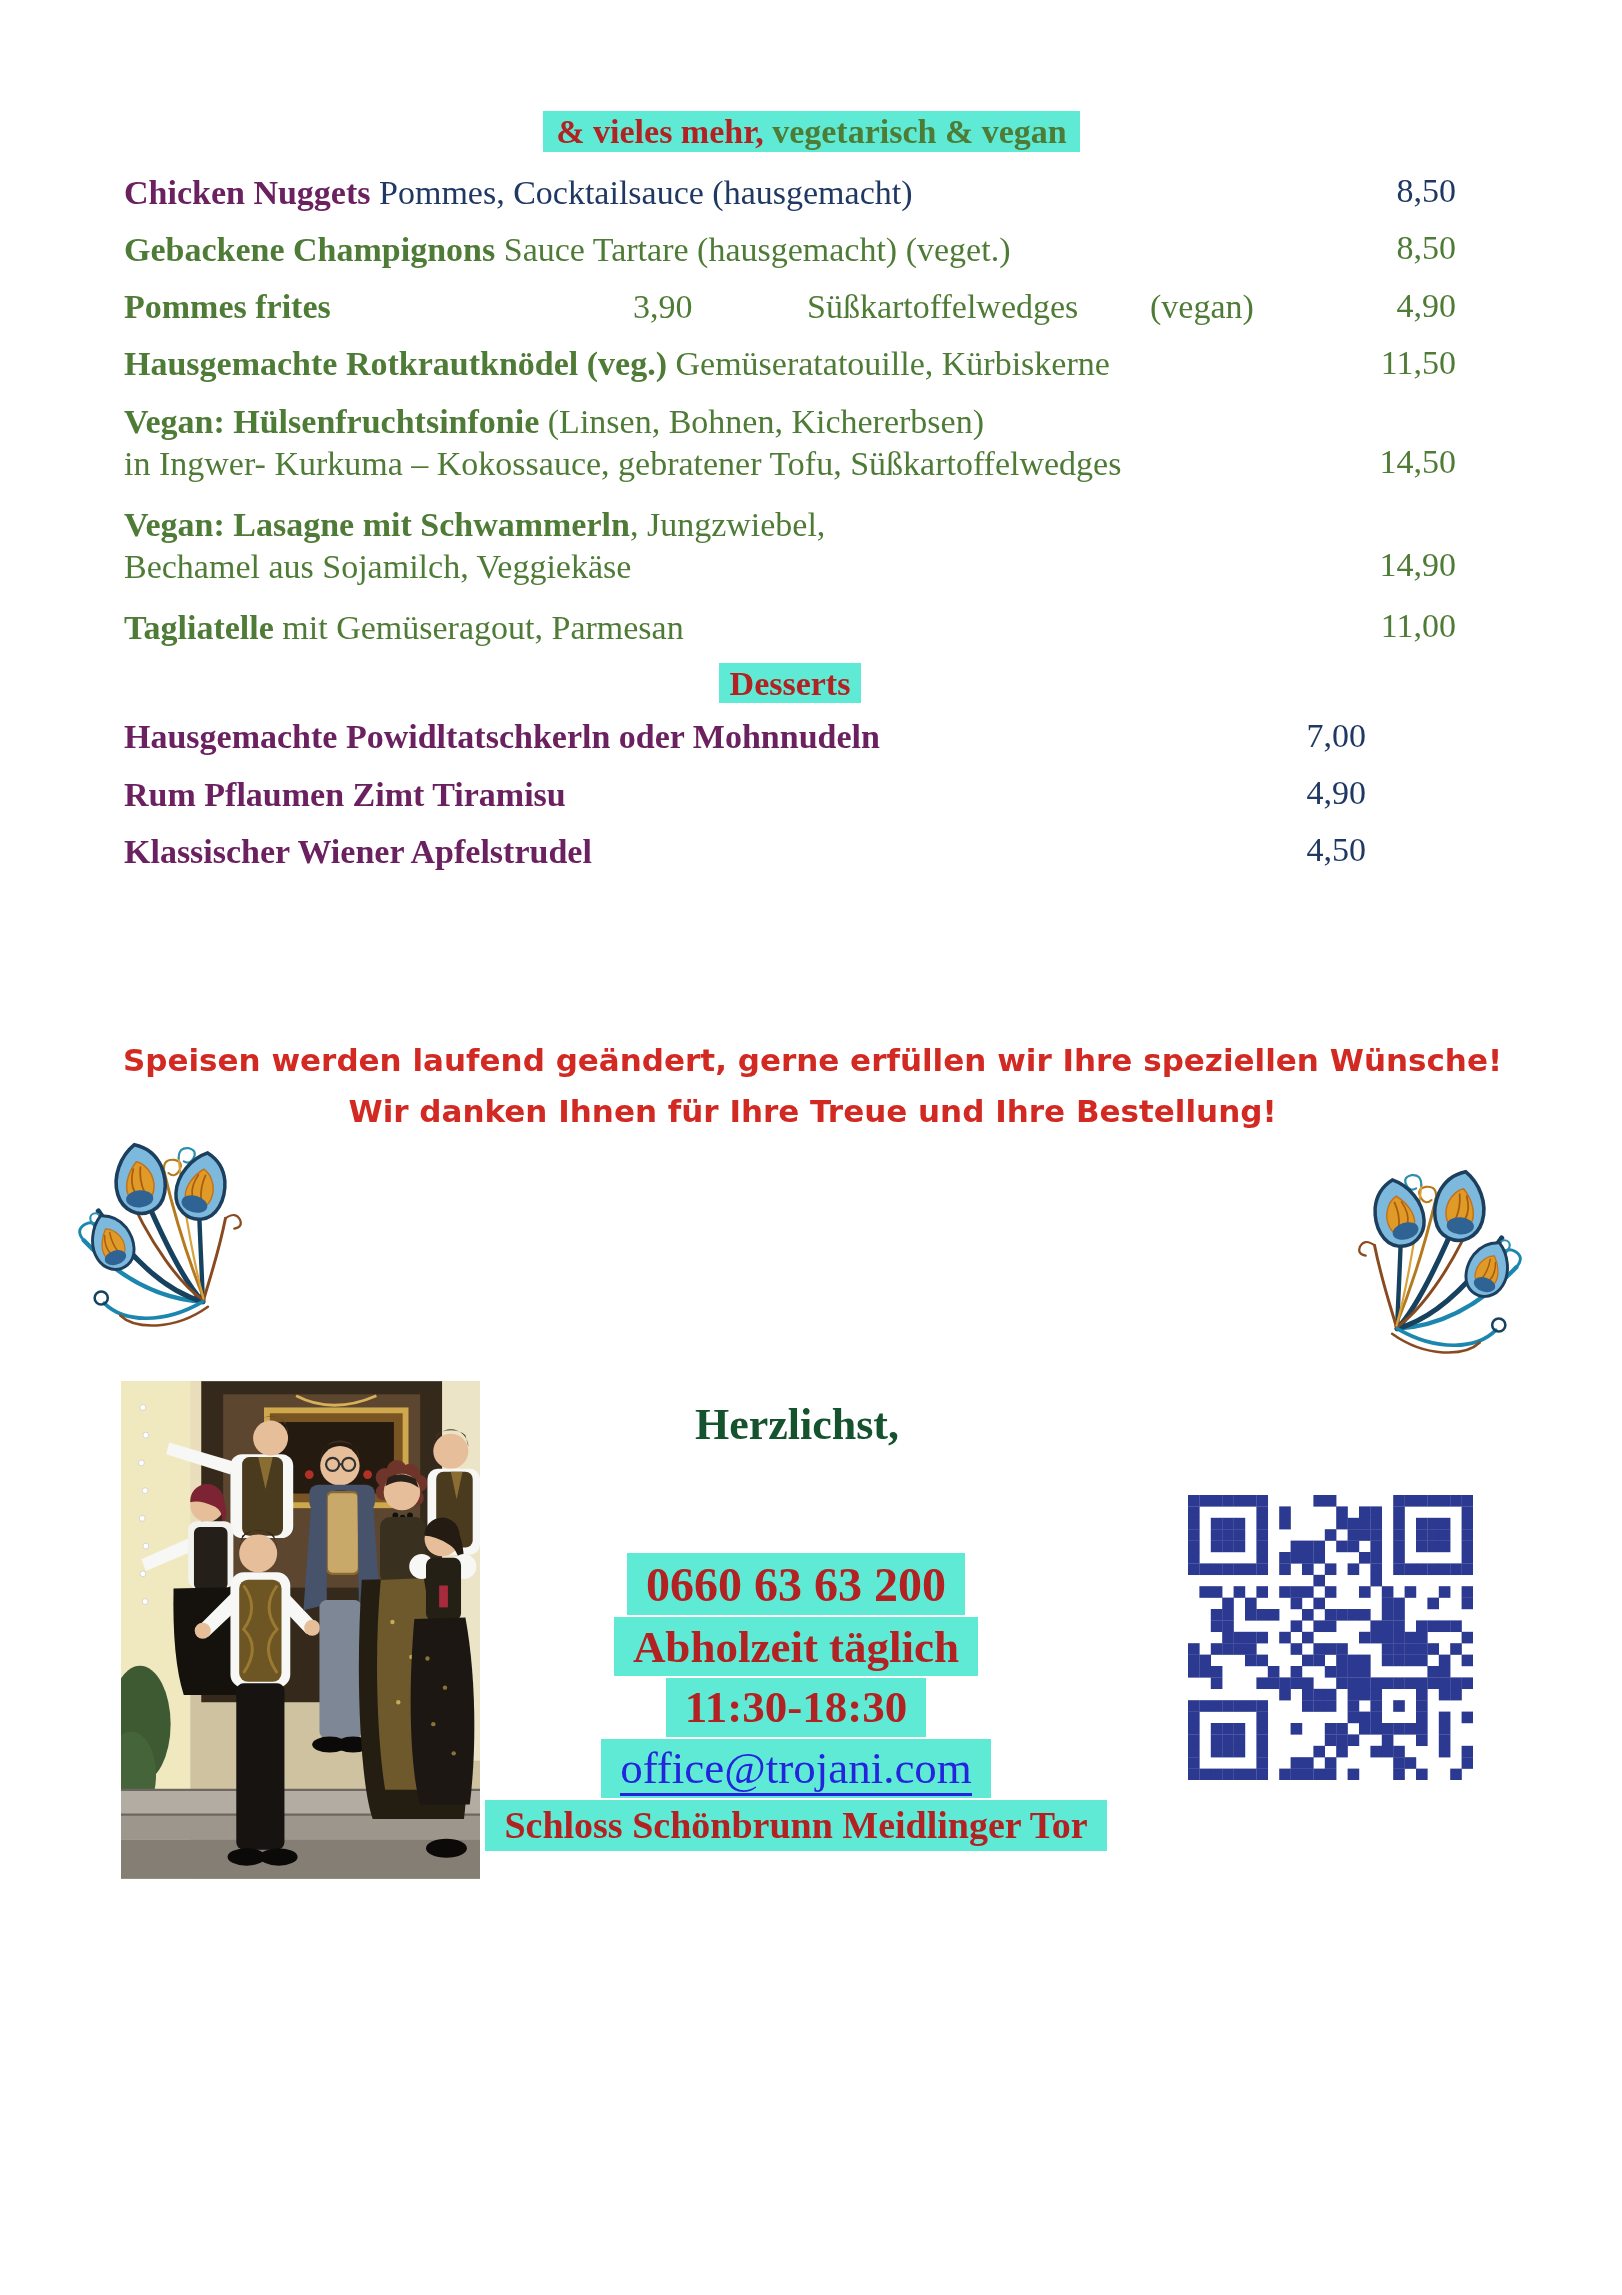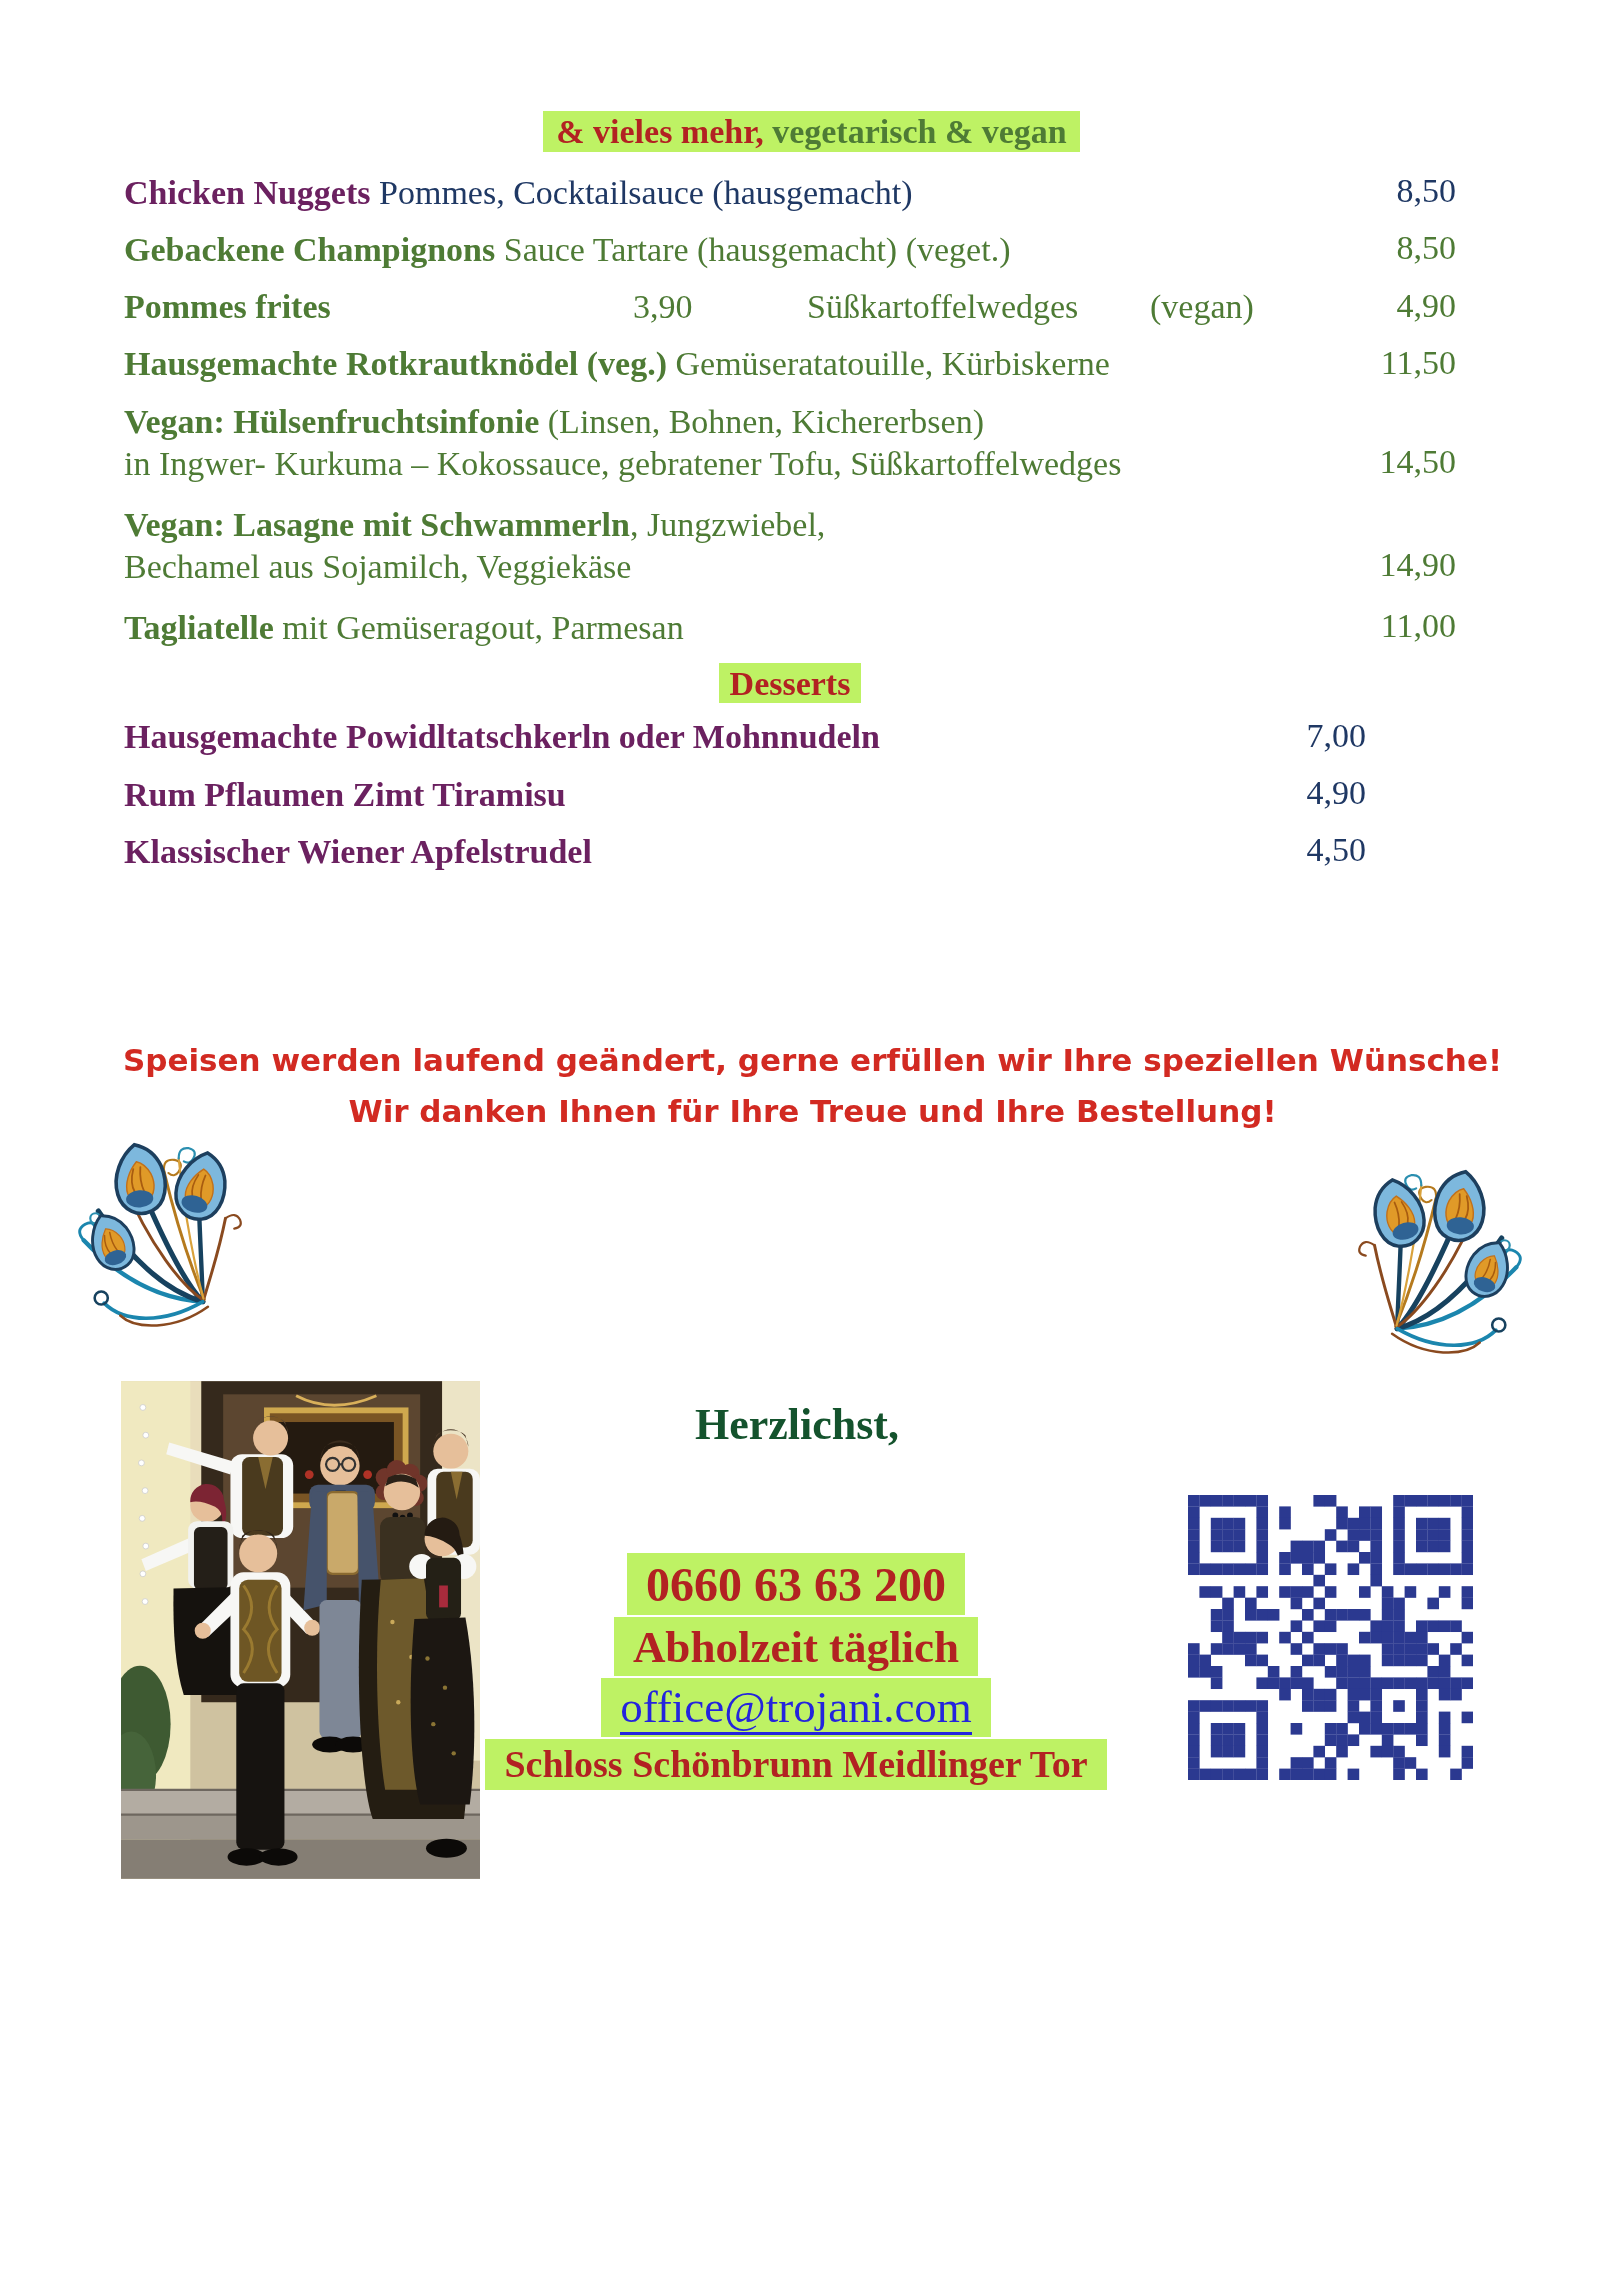--- a/index.html
+++ b/index.html
@@ -1,18 +1,18 @@
 <!DOCTYPE html>
 <html style="font-size:11.7px"><head>
 <meta charset="utf-8">
 <style>
   html,body{margin:0;padding:0;background:#ffffff;}
   .page{position:relative;width:1623px;height:2295px;background:#fff;overflow:hidden;
         font-family:"Liberation Serif",serif;}
-  .hl{background:#bef264;}
+  .hl{background:#5eead4;}
   .red{color:#b22222}
   .green{color:#4e7b35}
   .purple{color:#6b2160}
   .navy{color:#1f3864}
 
   
   .header{position:absolute;top:110px;left:0;width:100%;text-align:center;
           font-size:34px;font-weight:bold;line-height:44px;}
   .header .hl{padding:2.2px 13px;}
 
@@ -291,20 +291,21 @@
     </svg>
   </div>
 
   <div class="closing">
     <div>Herzlichst,</div>
   </div>
 
   <div class="contact">
     <div class="cline phone"><span class="hl">0660 63 63 200</span></div>
     <div class="cline pickup"><span class="hl">Abholzeit täglich</span></div>
+    <div class="cline hours"><span class="hl">11:30-18:30</span></div>
     <div class="cline"><span class="hl"><a href="#" class="email">office@trojani.com</a></span></div>
     <div class="cline address"><span class="hl">Schloss Schönbrunn Meidlinger Tor</span></div>
   </div>
 
   <div class="qr">
       <svg xmlns="http://www.w3.org/2000/svg" viewBox="0 0 390 390">
         <rect width="390" height="390" fill="#ffffff"></rect>
         <rect x="0.0" y="0.0" width="15.9" height="15.9" fill="#2b3990"></rect>
         <rect x="15.6" y="0.0" width="15.9" height="15.9" fill="#2b3990"></rect>
         <rect x="31.2" y="0.0" width="15.9" height="15.9" fill="#2b3990"></rect>

